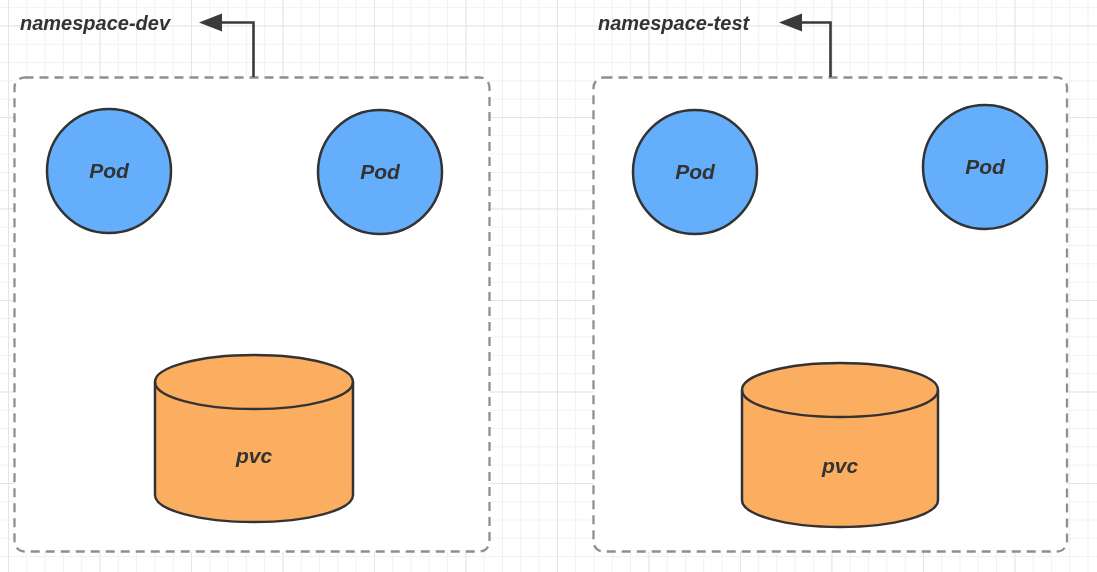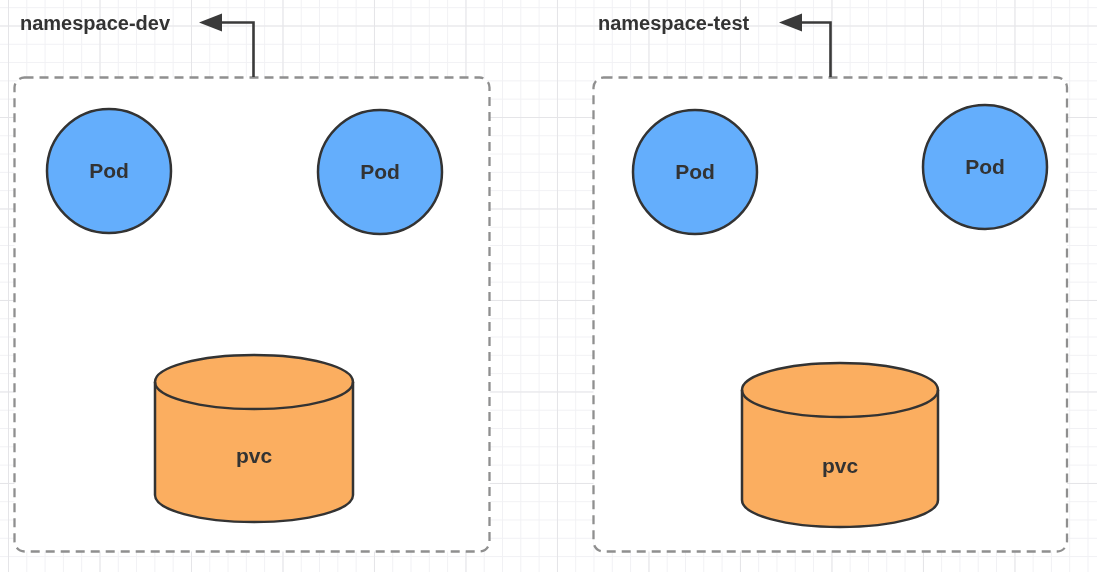--- a/index.html
+++ b/index.html
@@ -14,20 +14,21 @@
     overflow: hidden;
     background-color: #ffffff;
     
     background-image:
       linear-gradient(to right, #e5e5e8 1px, transparent 1px),
       linear-gradient(to bottom, #e5e5e8 1px, transparent 1px),
       linear-gradient(to right, #f1f1f4 1px, transparent 1px),
       linear-gradient(to bottom, #f1f1f4 1px, transparent 1px);
     background-size: 91.5px 91.5px, 91.5px 91.5px, 18.3px 18.3px, 18.3px 18.3px;
     background-position: 8px 0, 0 25.5px, 8px 0, 0 7.2px;
+    font-style: italic;
   }
   svg { display: block; }
   .dia-text {
     font-family: "Liberation Sans", "DejaVu Sans", sans-serif;
     font-weight: bold;
     user-select: none;
   }
   .ns-label   { font-size: 20px; }
   .shape-label{ font-size: 21px; }
   .ns-box     { stroke-width: 2.3; stroke-dasharray: 9 6; }

